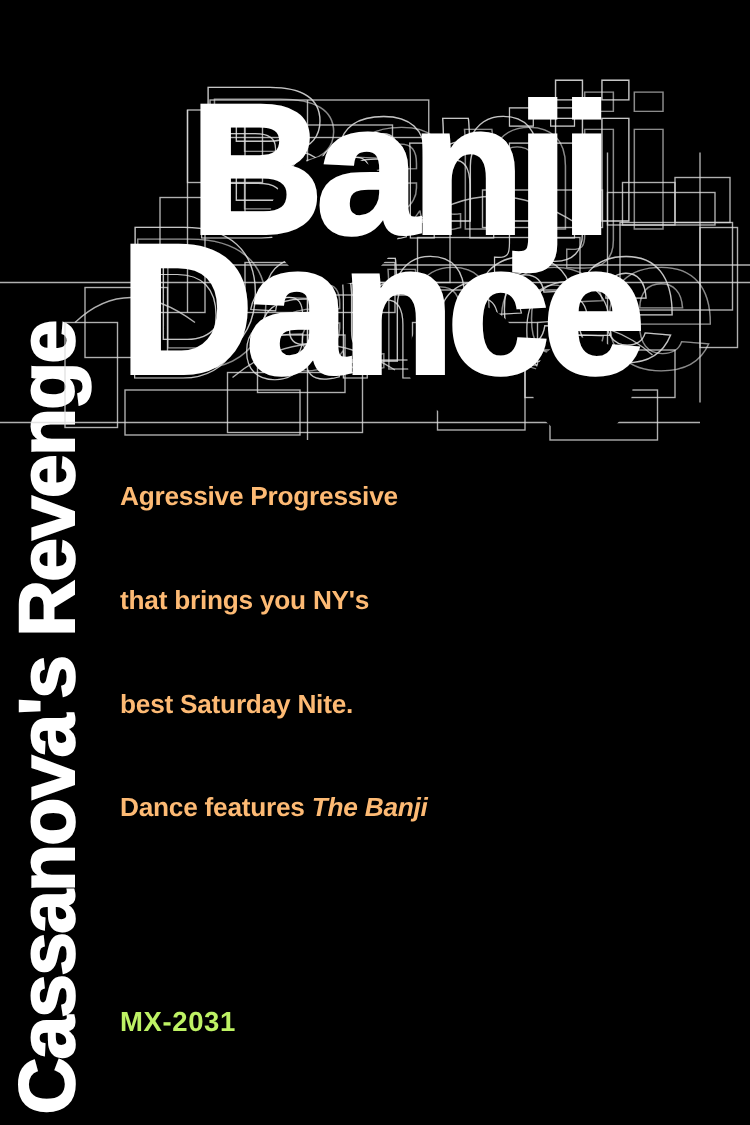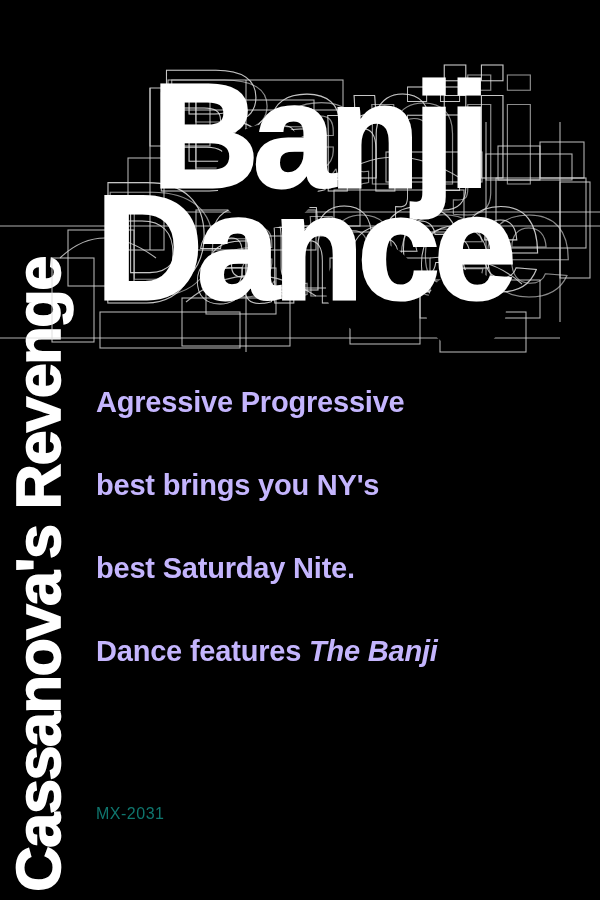--- a/index.html
+++ b/index.html
@@ -107,42 +107,42 @@
 
   
   #body-copy {
     position: absolute;
     left: 96px;
     top: 386px;
     width: 470px;
   }
 
   .body-line {
-    color: #c4b5fd;
-    font-family: "Liberation Sans", sans-serif;
-    font-weight: 700;
-    font-size: 29px;
+    color: #fdba74;
+    font-family: "Liberation Sans", sans-serif;
+    font-weight: 700;
+    font-size: 21px;
     letter-spacing: -0.2px;
     height: 83px;
     white-space: nowrap;
   }
 
   .body-line em {
     font-style: italic;
     font-weight: 700;
   }
 
   #catalog-number {
     position: absolute;
     left: 96px;
     top: 805px;
-    color: #0f766e;
-    font-family: "Liberation Sans", sans-serif;
-    font-weight: 400;
-    font-size: 16px;
+    color: #bef264;
+    font-family: "Liberation Sans", sans-serif;
+    font-weight: 700;
+    font-size: 22px;
     letter-spacing: 0.5px;
     white-space: nowrap;
   }
 </style>
 </head>
 <body>
 
 <div id="cover">
 
   <div id="artist-band">
@@ -201,20 +201,20 @@
     <div class="title-row" id="row-dance">
       <span class="ghost ghost-c">Dance</span>
       <span class="ghost ghost-a">Dance</span>
       <span class="ghost ghost-b">Dance</span>
       <span class="solid">Dance</span>
     </div>
   </div>
 
   <div id="body-copy">
     <div class="body-line">Agressive Progressive</div>
-    <div class="body-line">best brings you NY's</div>
+    <div class="body-line">that brings you NY's</div>
     <div class="body-line">best Saturday Nite.</div>
     <div class="body-line"><span>Dance features </span><em>The Banji</em></div>
   </div>
 
   <div id="catalog-number">MX-2031</div>
 
 </div>
 
 </body></html>

